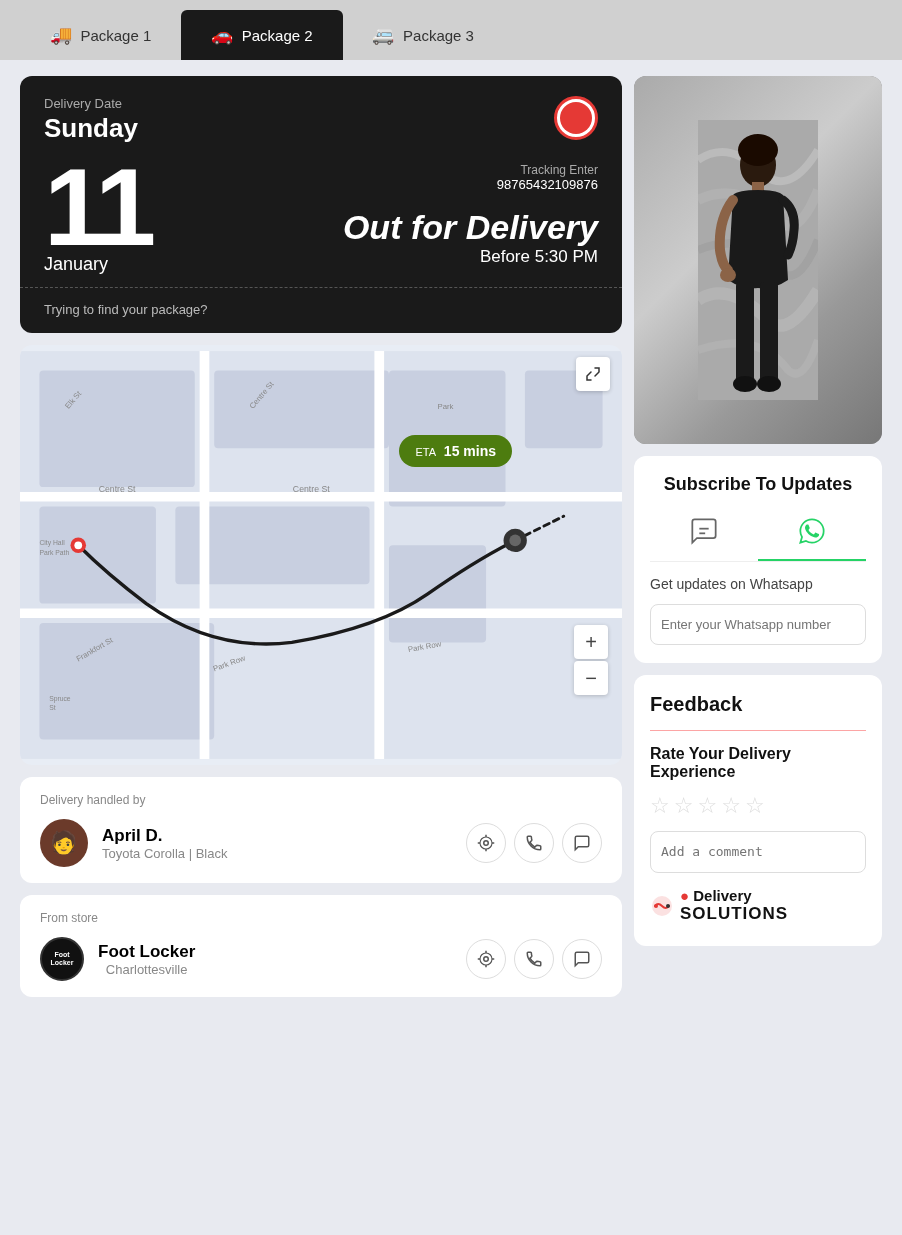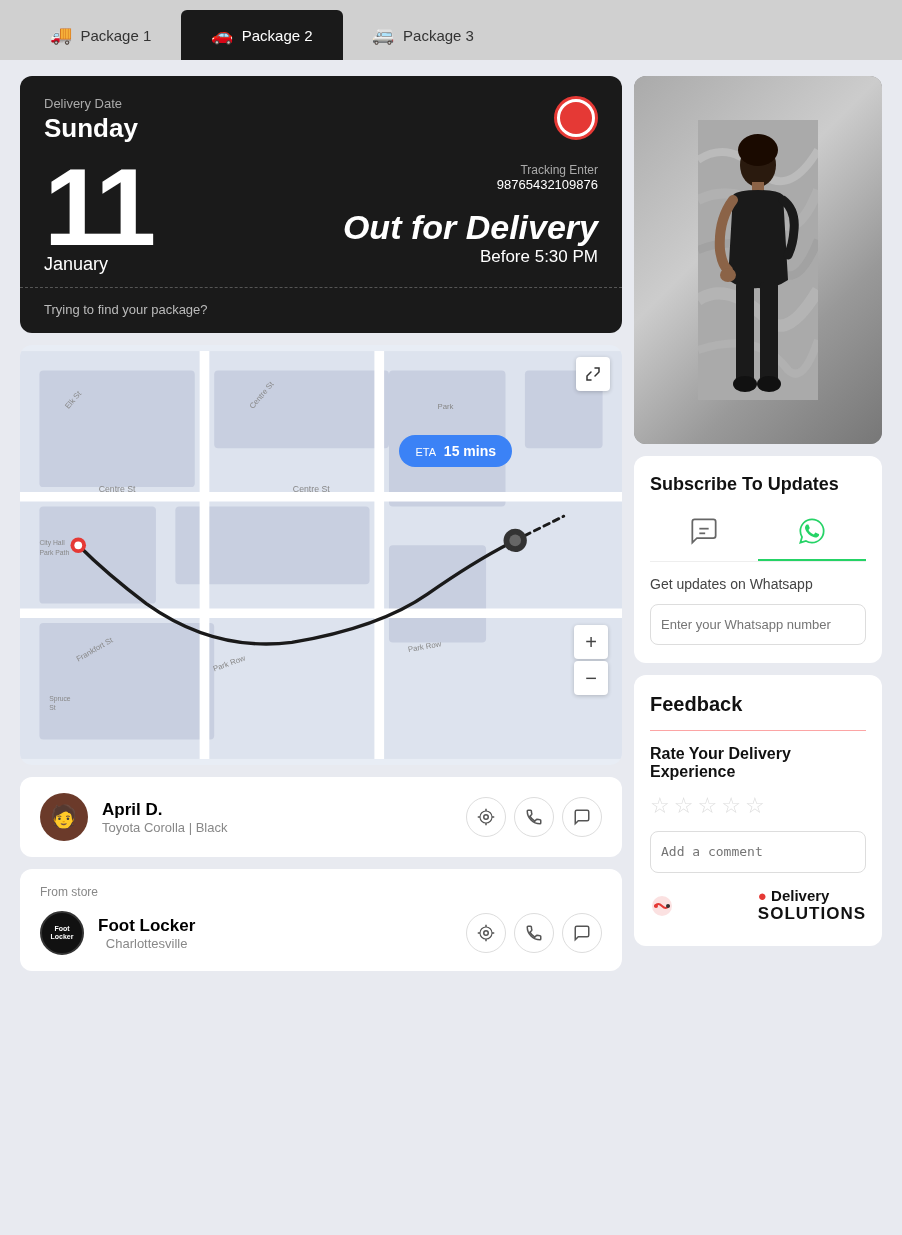--- a/index.html
+++ b/index.html
@@ -204,21 +204,21 @@
       cursor: pointer;
       display: flex;
       align-items: center;
       justify-content: center;
       box-shadow: 0 1px 4px rgba(0,0,0,0.2);
     }
     .eta-bubble {
       position: absolute;
       top: 90px;
       right: 110px;
-      background: #3b82f6;
+      background: #4d7c0f;
       color: white;
       border-radius: 20px;
       padding: 8px 16px;
       font-size: 14px;
       font-weight: 600;
       white-space: nowrap;
     }
     .eta-label { font-size: 11px; font-weight: 400; margin-right: 4px; }
 
     
@@ -310,20 +310,21 @@
     .subscribe-card {
       background: white;
       border-radius: 12px;
       padding: 18px 16px;
     }
     .subscribe-title {
       font-size: 18px;
       font-weight: 700;
       margin-bottom: 14px;
       color: #111;
+      text-align: center;
     }
     .subscribe-tabs {
       display: flex;
       border-bottom: 1px solid #eee;
       margin-bottom: 14px;
     }
     .sub-tab {
       flex: 1;
       text-align: center;
       padding: 8px;
@@ -375,21 +376,21 @@
       font-size: 13px;
       color: #999;
       outline: none;
       resize: none;
       height: 42px;
     }
 
     .brand-footer {
       display: flex;
       align-items: center;
-      justify-content: space-between;
+      justify-content: flex-start;
       padding: 10px 0 4px 0;
       gap: 6px;
     }
 
     
     .map-svg {
       width: 100%;
       height: 100%;
     }
   </style>
@@ -500,20 +501,21 @@
       </button>
 
       
       <div class="map-zoom-controls">
         <button class="map-zoom-btn">+</button>
         <button class="map-zoom-btn">−</button>
       </div>
     </div>
 
     <div class="agent-card">
+      <div class="agent-header">Delivery handled by</div>
       <div class="agent-info">
         <div class="agent-avatar">🧑</div>
         <div>
           <div class="agent-name">April D.</div>
           <div class="agent-vehicle">Toyota Corolla | Black</div>
         </div>
         <div class="agent-actions">
           <button class="action-btn">
             <svg width="18" height="18" viewBox="0 0 24 24">
               <circle cx="12" cy="12" r="3" fill="none" stroke="#555" stroke-width="2"></circle>

